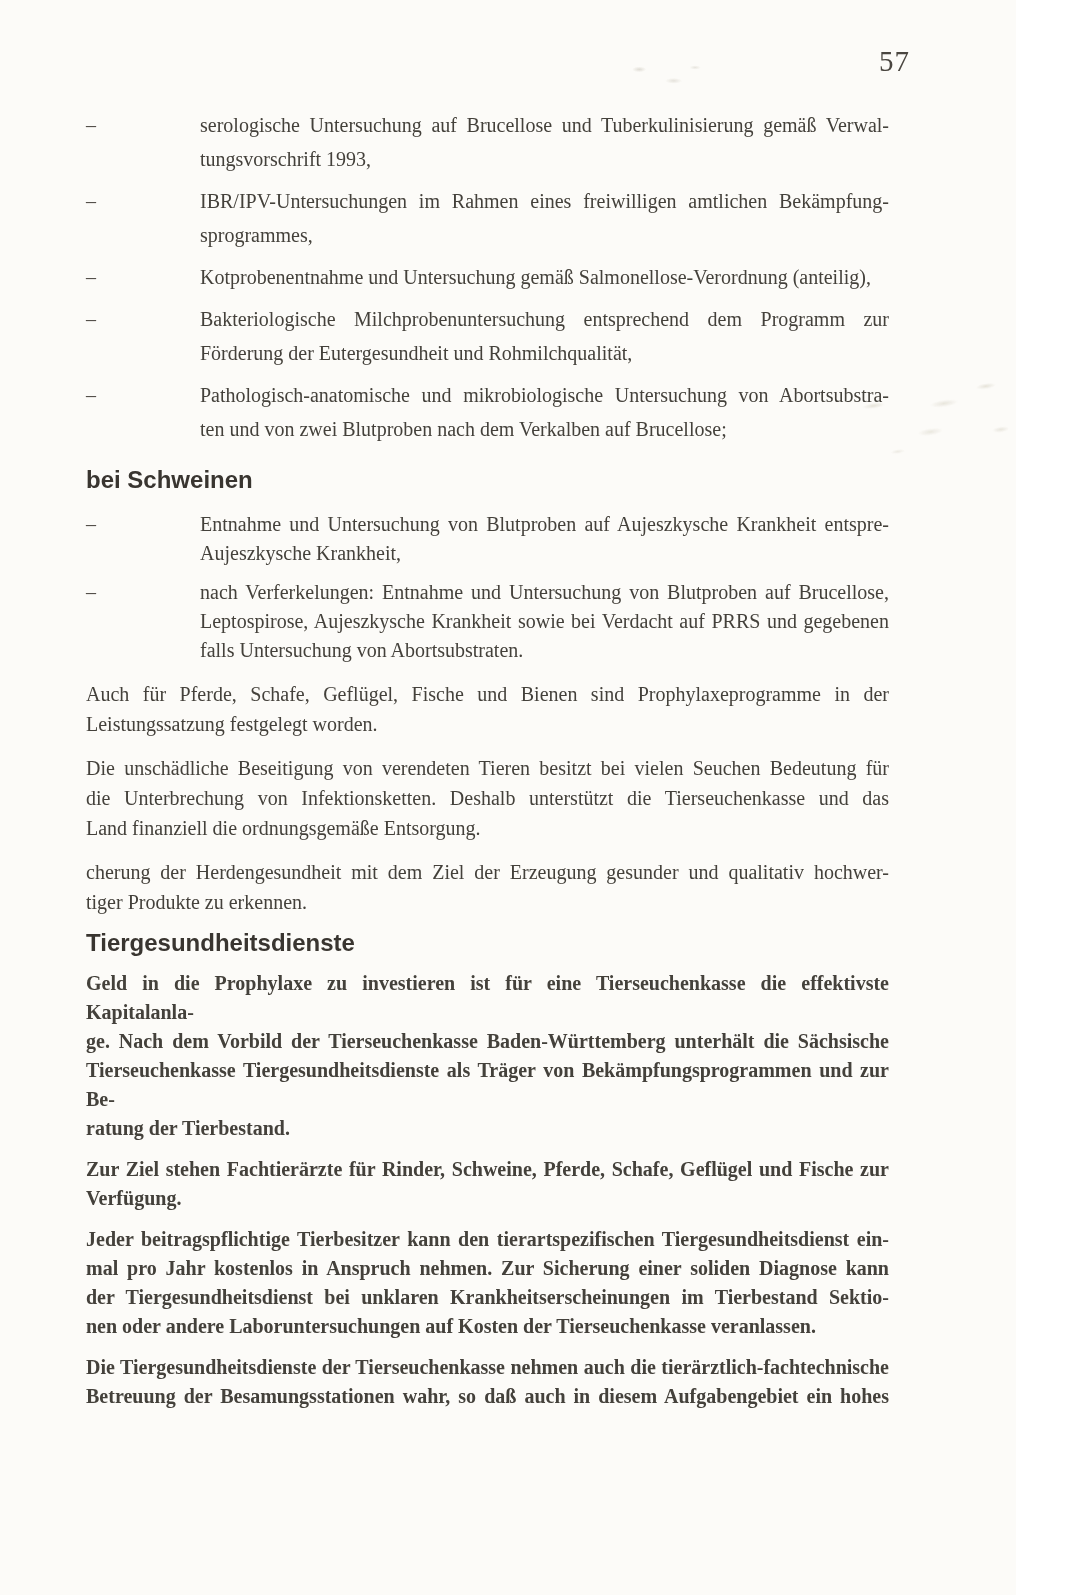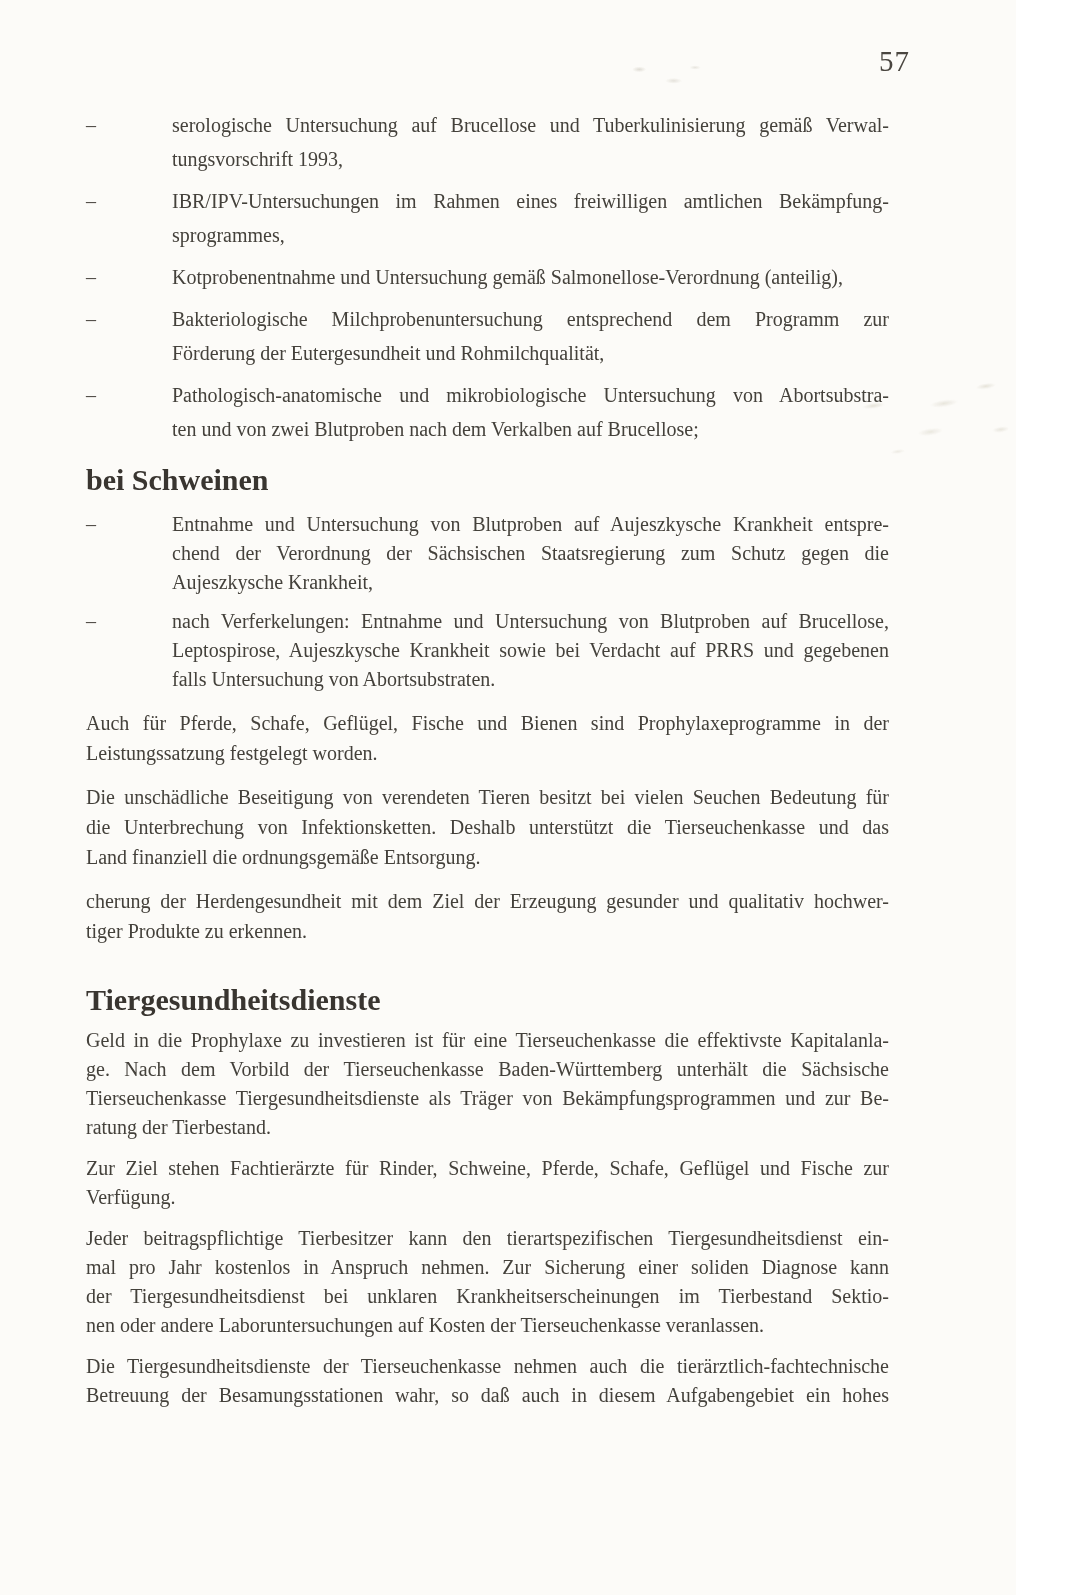--- a/index.html
+++ b/index.html
@@ -26,38 +26,38 @@
     position: absolute;
     left: 86px;
     right: 127px;
     top: 108px;
   }
   
   .item { display: flex; }
   .toplist .item { font-size: 20px; line-height: 34px; margin-bottom: 8px; }
   .pigslist .item { font-size: 20px; line-height: 29px; margin-bottom: 10px; }
   .marker { width: 86px; flex: none; color: #4a4640; }
-  .itext { flex: 1; min-width: 0; }
+  .itext { flex: 1; min-width: 0; margin-left: 28px; }
   
   .tline { text-align: justify; text-align-last: justify; }
   .tline-last { text-align-last: left; }
   
   .subhead {
-    font-family: Liberation Serif, serif;
+    font-family: Liberation Sans, sans-serif;
     font-weight: bold;
-    font-size: 30px;
+    font-size: 24px;
     line-height: 28px;
     color: #393530;
     margin-top: 20px;
     margin-bottom: 16px;
   }
-  .subhead.second { margin-top: 40px; margin-bottom: 12px; }
+  .subhead.second { margin-top: 12px; margin-bottom: 12px; }
   
   .para { font-size: 20px; line-height: 30px; margin-top: 14px; }
-  .services .para { line-height: 29px; margin-top: 12px; }
+  .services .para { line-height: 29px; margin-top: 12px; font-weight: bold; }
   .services .para:first-child { margin-top: 0; }
   
   .smudge { position: absolute; pointer-events: none; }
   .smudge-top {
     top: 58px; left: 622px; width: 86px; height: 38px;
     background:
       radial-gradient(ellipse 10px 4px at 20% 30%, rgba(150,142,120,0.28), transparent 70%),
       radial-gradient(ellipse 12px 4px at 60% 60%, rgba(150,142,120,0.22), transparent 70%),
       radial-gradient(ellipse 8px 3px at 85% 25%, rgba(150,142,120,0.20), transparent 70%);
     filter: blur(0.5px);
@@ -124,21 +124,20 @@
       </div>
     </div>
 
     <div class="subhead">bei Schweinen</div>
 
     <div class="blist pigslist">
       <div class="item">
         <div class="marker">–</div>
         <div class="itext">
             <div class="tline">Entnahme und Untersuchung von Blutproben auf Aujeszkysche Krankheit entspre-</div>
-            <div class="tline">chend der Verordnung der Sächsischen Staatsregierung zum Schutz gegen die</div>
             <div class="tline tline-last">Aujeszkysche Krankheit,</div>
           </div>
       </div>
       <div class="item">
         <div class="marker">–</div>
         <div class="itext">
             <div class="tline">nach Verferkelungen: Entnahme und Untersuchung von Blutproben auf Brucellose,</div>
             <div class="tline">Leptospirose, Aujeszkysche Krankheit sowie bei Verdacht auf PRRS und gegebenen</div>
             <div class="tline tline-last">falls Untersuchung von Abortsubstraten.</div>
           </div>

